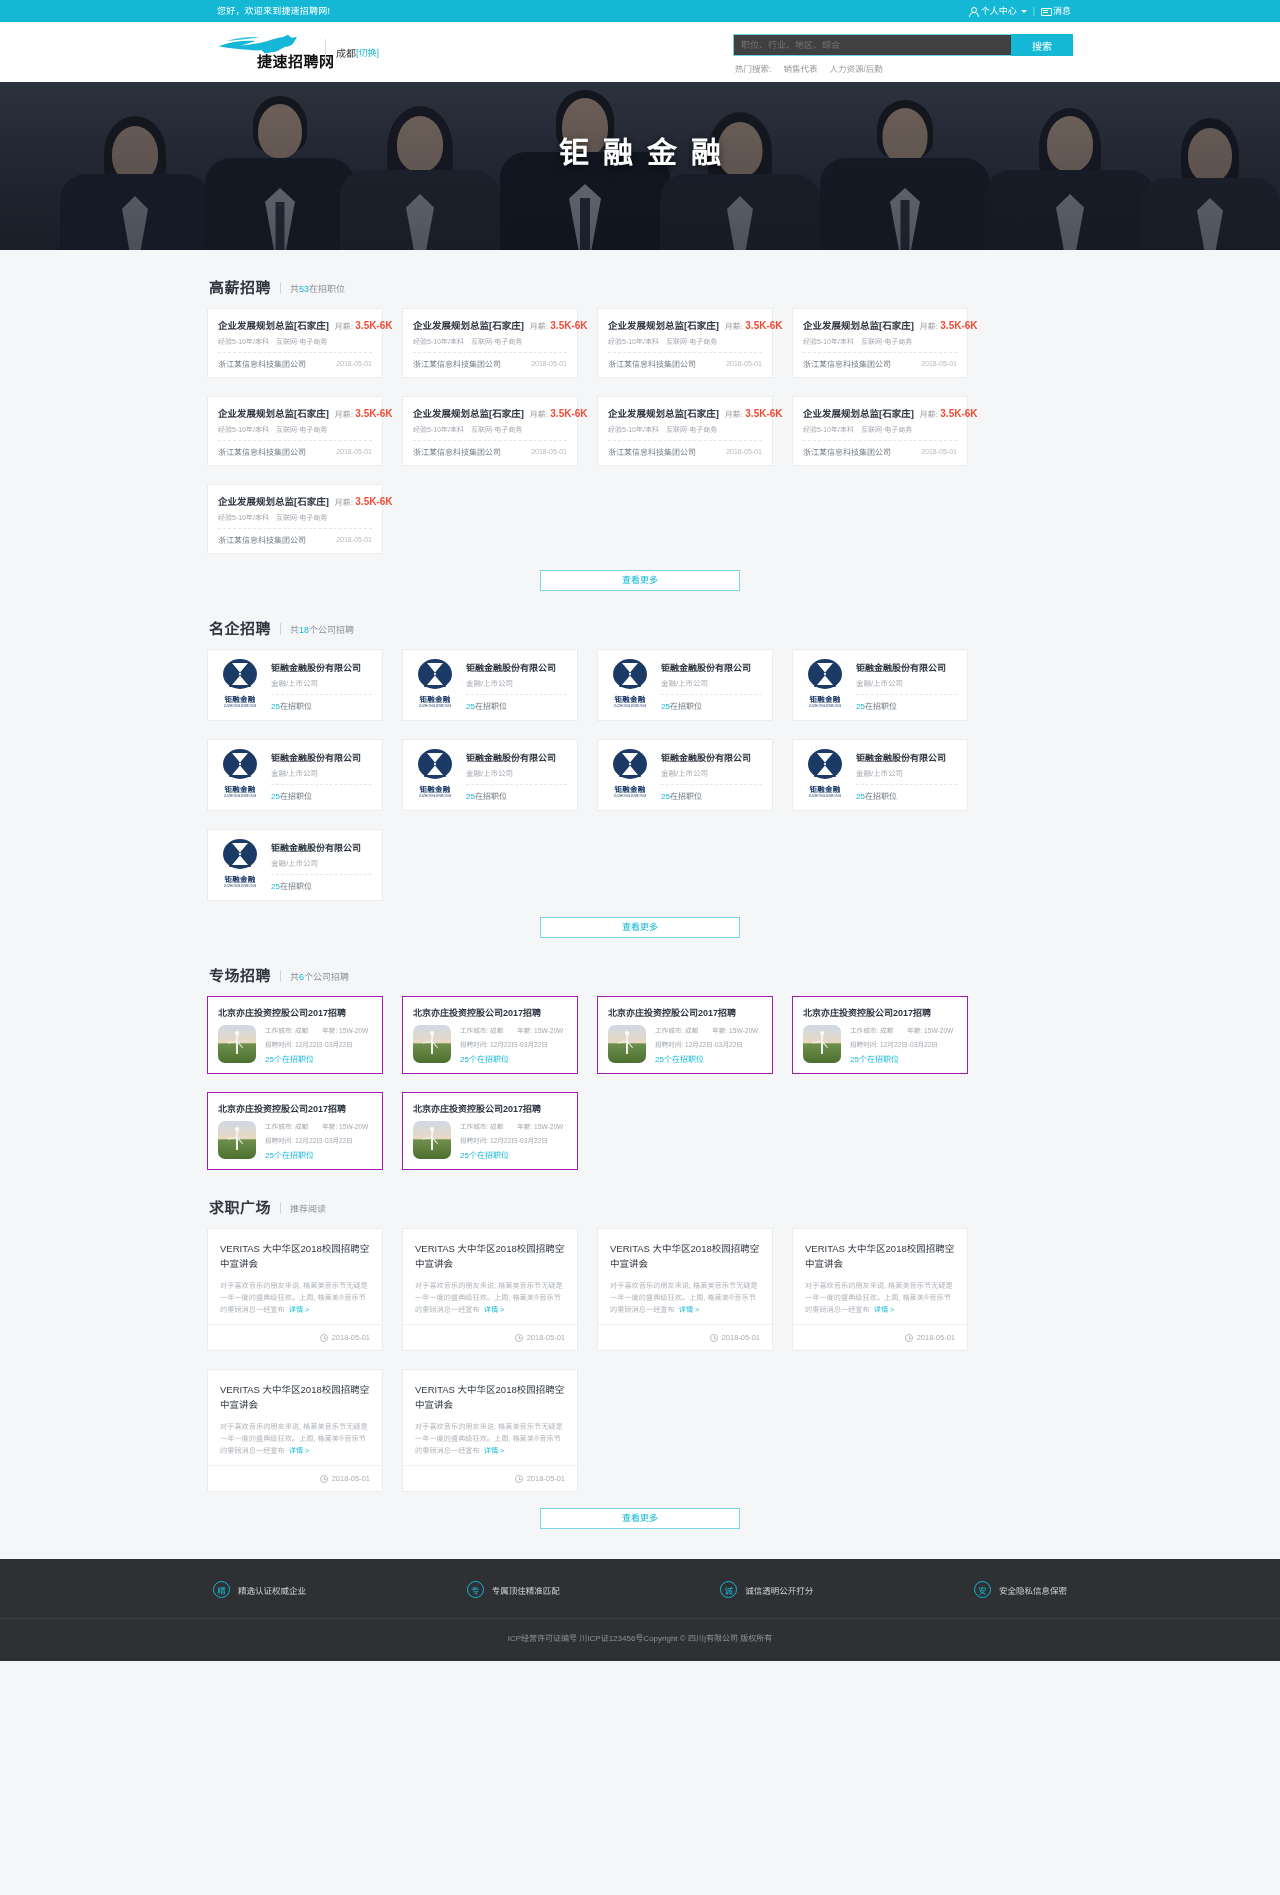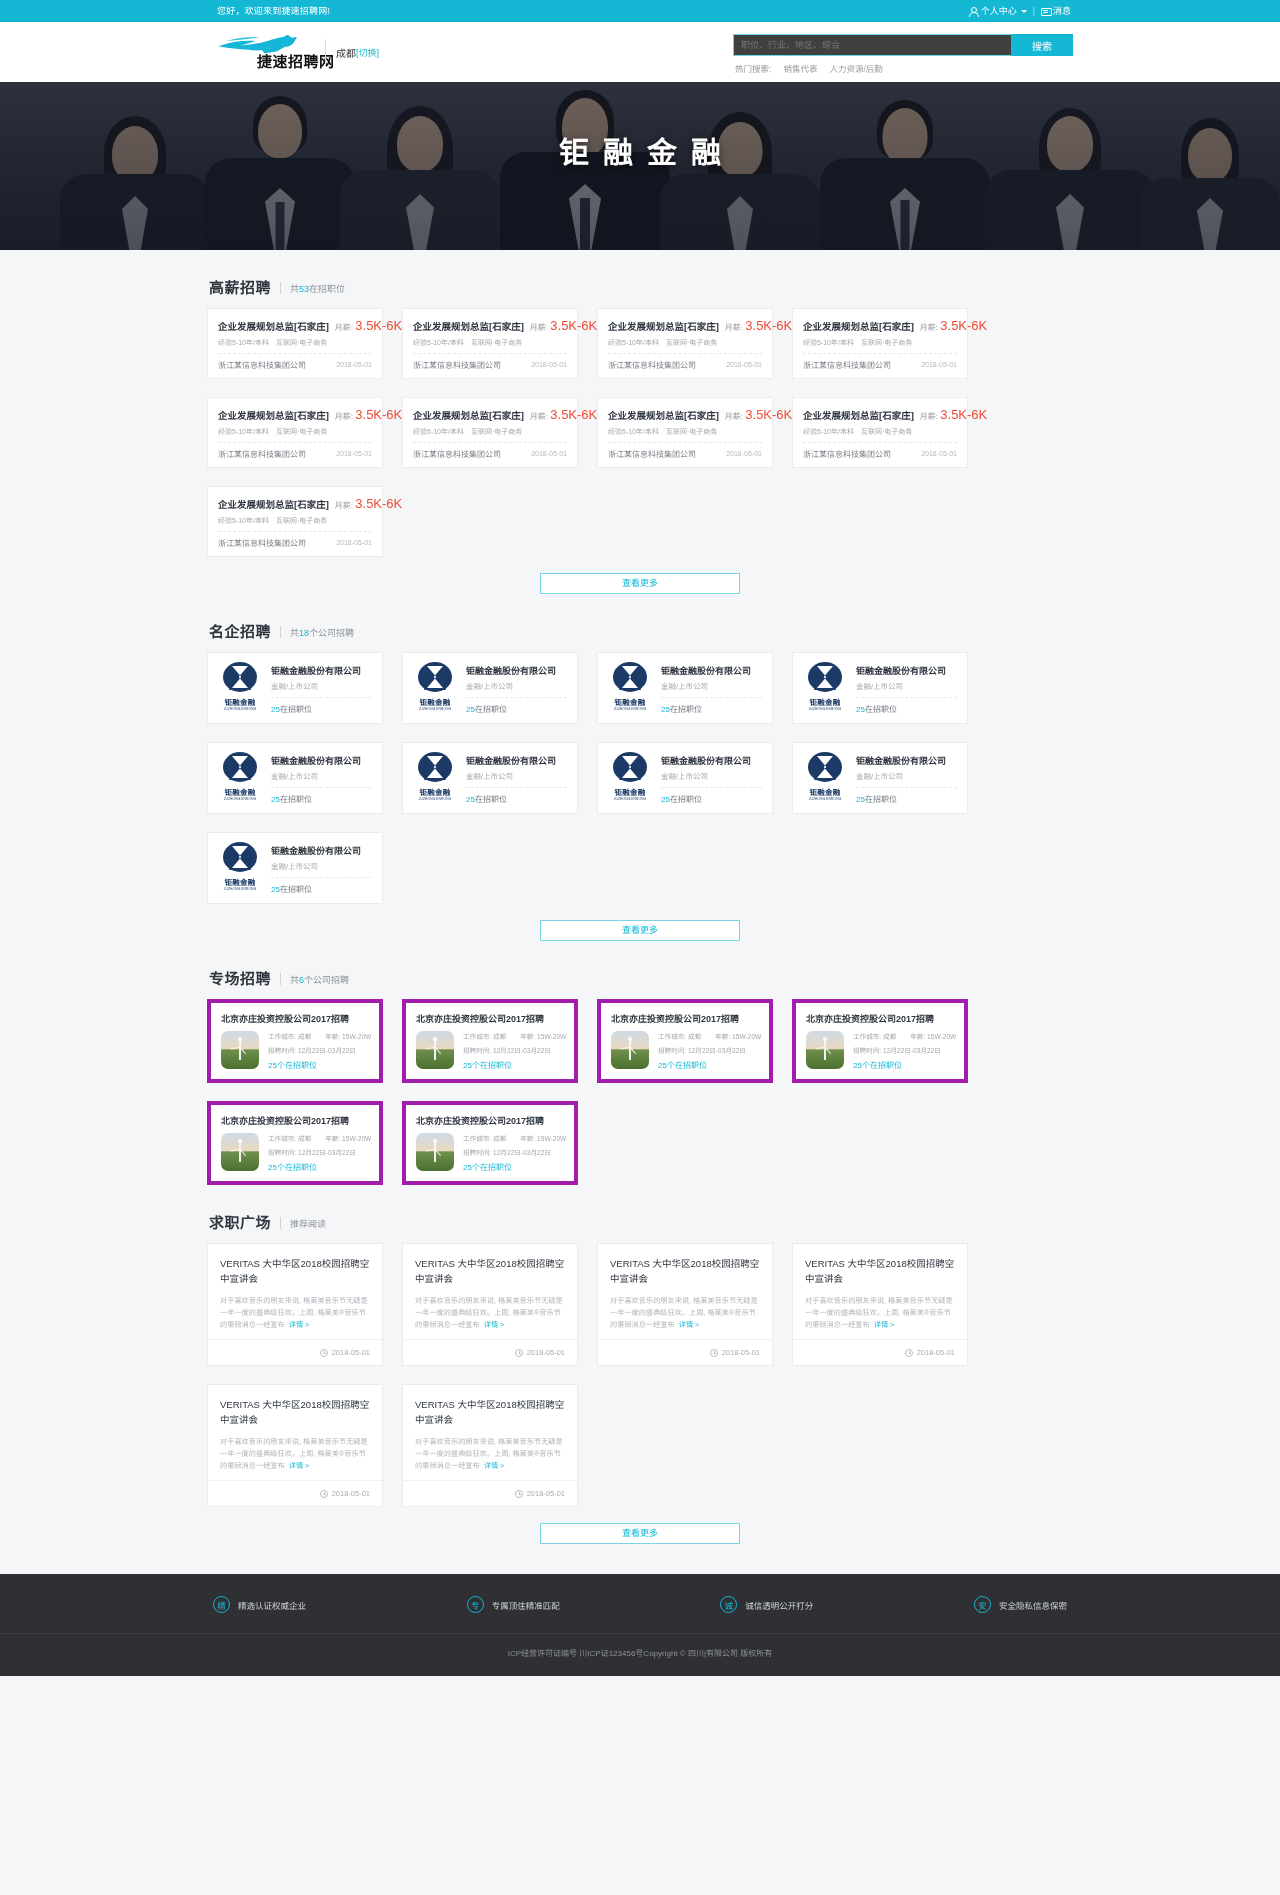--- a/index.html
+++ b/index.html
@@ -97,21 +97,21 @@
   .grid3 { display:flex; flex-wrap:wrap; gap:18px 19px; }
 
   
   .job-card {
     width:176px; background:#fff; border:1px solid #ececec;
     padding:9px 10px 8px 10px;
   }
   .job-top { display:flex; align-items:baseline; justify-content:space-between; gap:6px; }
   .job-title { font-size:9.5px; font-weight:bold; color:#2f3640; white-space:nowrap; }
   .job-pay { font-size:8px; color:#9a9a9a; white-space:nowrap; }
-  .job-pay .val { color:#ef4b35; font-size:13px; font-weight:normal; }
+  .job-pay .val { color:#ef4b35; font-size:10px; font-weight:bold; }
   .job-meta { margin-top:4px; font-size:7px; color:#a3a8ae; display:flex; gap:7px; }
   .job-sep { border-top:1px dashed #e6e6e6; margin:6px 0 5px; }
   .job-bot { display:flex; align-items:center; justify-content:space-between; }
   .job-comp { font-size:8px; color:#7b8087; }
   .job-date { font-size:7px; color:#b5b9bd; }
 
   
   .more-btn {
     display:block; width:200px; margin:16px auto 0; height:21px; line-height:19px;
     text-align:center; border:1px solid #7ad3e6; color:#14b8d4; background:#fff;
@@ -138,21 +138,21 @@
   .comp-logo-en { font-size:3.4px; color:#1c3a66; text-align:center; letter-spacing:.2px; transform:scale(.95); }
   .comp-info { flex:1; min-width:0; padding-top:2px; }
   .comp-name { font-size:9px; font-weight:bold; color:#2f3640; white-space:nowrap; }
   .comp-tag { font-size:7.5px; color:#a3a8ae; margin-top:3px; }
   .comp-sep { border-top:1px dashed #e8e8e8; margin:6px 0 5px; }
   .comp-jobs { font-size:8px; color:#6f757c; }
   .comp-jobs .num { color:#14b8d4; }
 
   
   .spec-card {
-    width:176px; background:#fff; border:4px solid #a21caf; padding:9px 10px;
+    width:176px; background:#fff; border:1px solid #a21caf; padding:9px 10px;
   }
   .spec-title { font-size:9px; font-weight:bold; color:#2f3640; white-space:nowrap; }
   .spec-body { display:flex; gap:9px; margin-top:6px; align-items:flex-start; }
   .spec-thumb {
     width:38px; height:38px; flex:0 0 38px; border-radius:7px; overflow:hidden;
     position:relative; background:linear-gradient(180deg,#cfd9e6 0%,#e9d9bf 48%,#6f8f4d 49%,#4c7030 100%);
   }
   .spec-thumb .turb-pole { position:absolute; left:18px; top:7px; width:1.6px; height:22px; background:#f2f2ee;}
   .spec-thumb .blade { position:absolute; left:18px; top:7px; width:1.4px; height:9px; background:#f6f6f2; transform-origin:bottom center;}
   .spec-thumb .b1{transform:rotate(15deg);} .spec-thumb .b2{transform:rotate(140deg);} .spec-thumb .b3{transform:rotate(258deg);}

